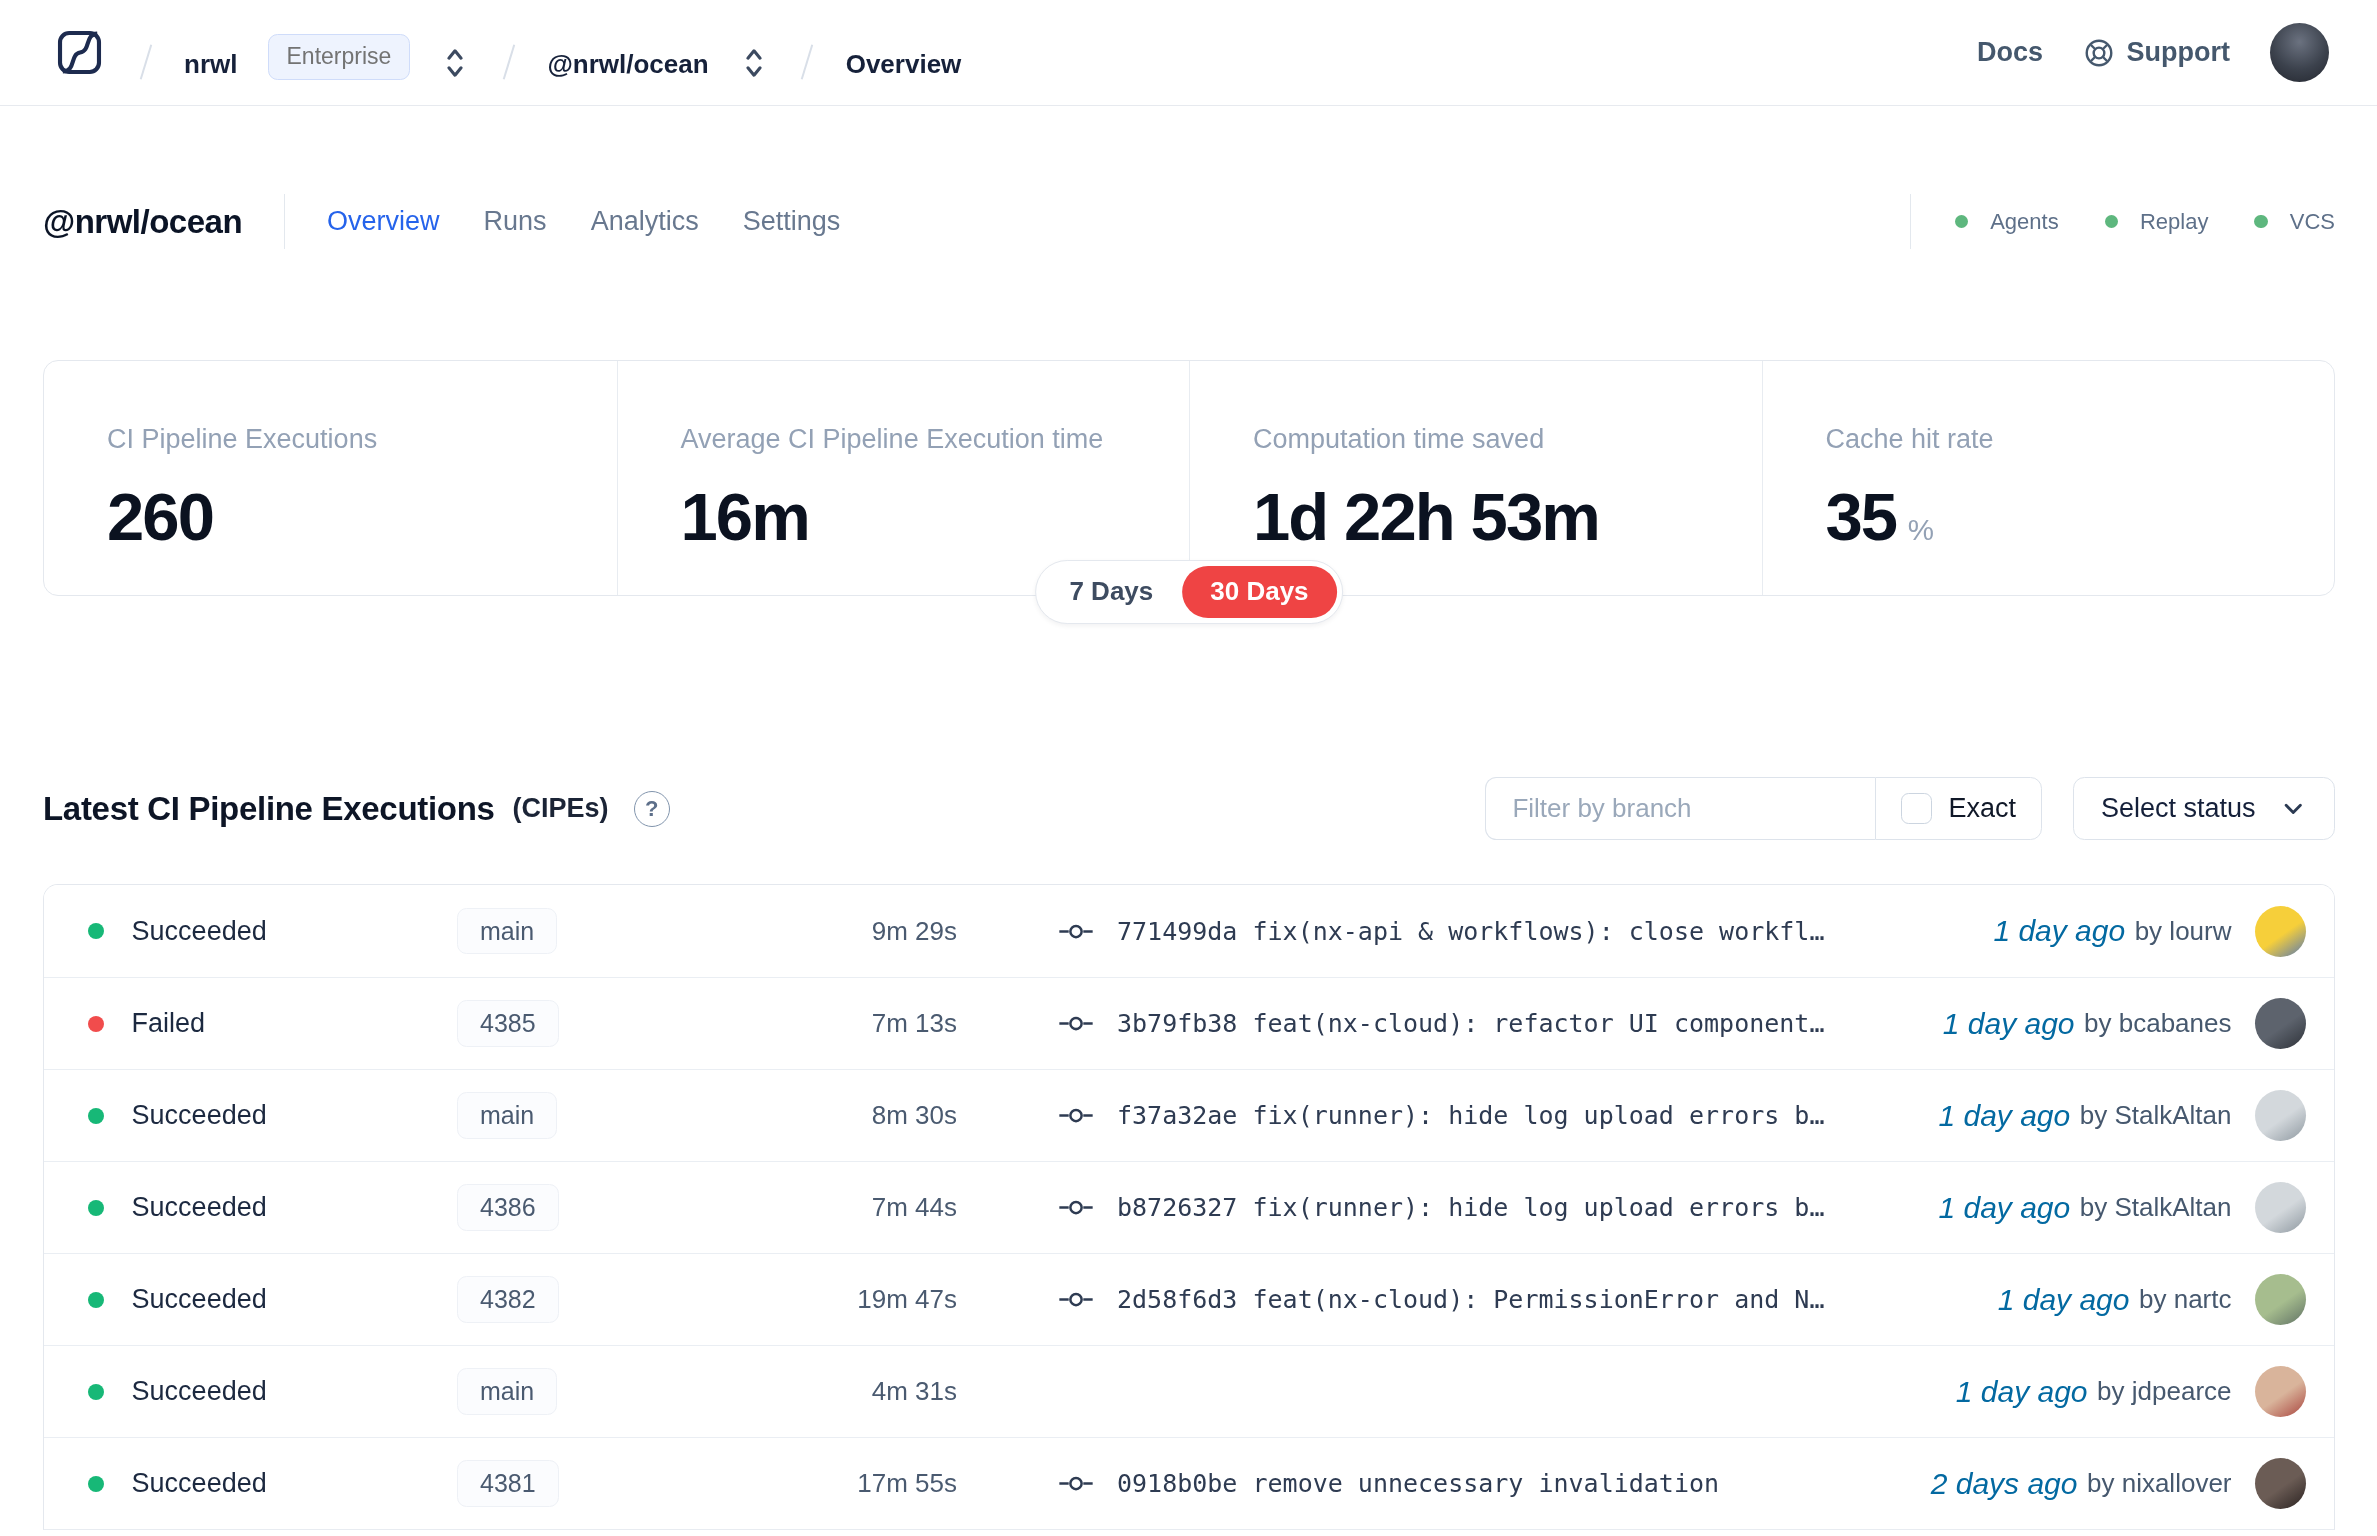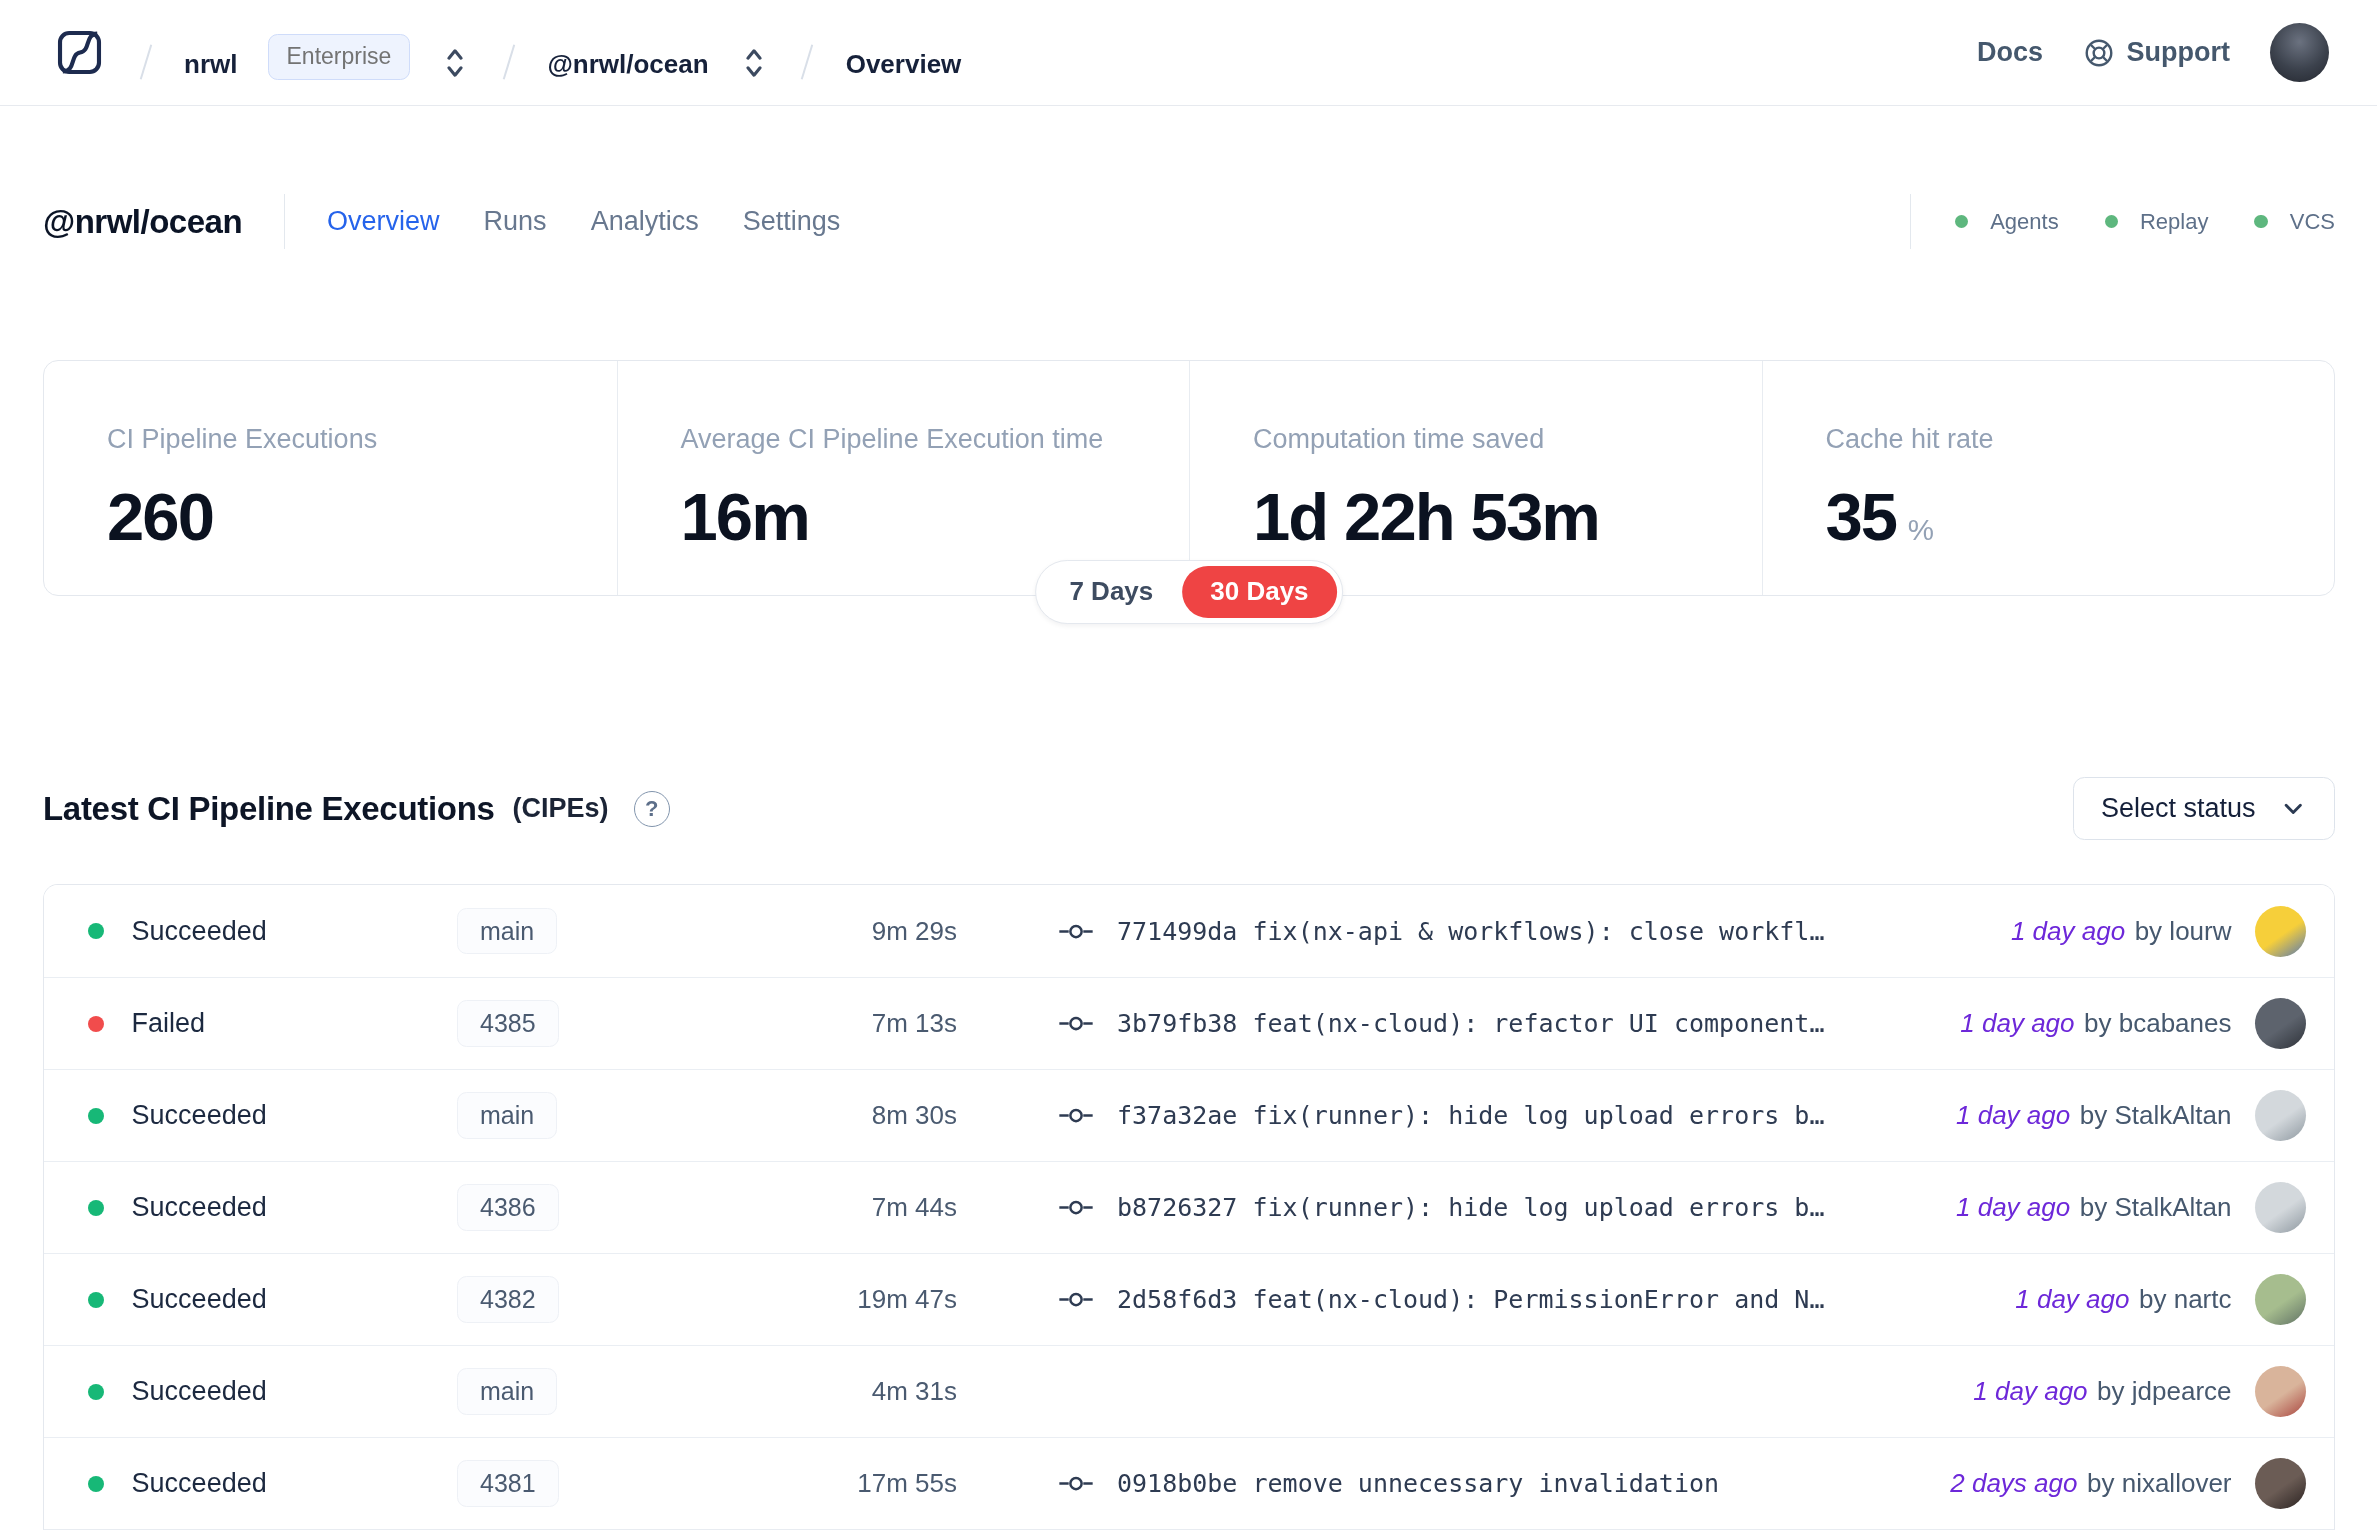--- a/index.html
+++ b/index.html
@@ -76,21 +76,21 @@
   .cell-status { width:369px; display:flex; align-items:center; gap:27.6px; }
   .status-dot { width:16px; height:16px; border-radius:50%; flex:none; }
   .status-label { font-size:27px; font-weight:500; color:#1c2940; }
   .cell-branch { width:314px;text-decoration:underline; }
   .branch-badge { display:inline-block; font-size:25px; color:#4a5a70; background:#fbfcfe;
     border:1px solid #eef1f6; border-radius:9.5px; padding:7.6px 22px; }
   .cell-duration { width:186px; text-align:right; font-size:26px; color:#4a5a70; white-space:nowrap; }
   .cell-commit { display:flex; align-items:center; gap:23px; margin-left:101px; flex:1; min-width:0; overflow:hidden; }
   .commit-text { font-family:"DejaVu Sans Mono", monospace; font-size:25px; color:#2e3b52; white-space:nowrap; }
   .cell-meta { margin-left:auto; display:flex; align-items:center; white-space:nowrap; }
-  .time-ago { font-size:26px; font-style:italic; color:#6d28d9; }
+  .time-ago { font-size:30px; font-style:italic; color:#0369a1; }
   .author { font-size:26px; font-weight:500; color:#46586e; margin-left:9.5px; }
   .author-avatar { width:51px; height:51px; border-radius:50%; margin-left:23px; flex:none; }
 </style>
 </head>
 <body>
 
 <header class="topnav">
   <div class="nav-left">
     <div class="logo-box">
       <svg width="55" height="55" viewBox="0 0 48 48" fill="none">
@@ -206,20 +206,27 @@
 
   <span class="range-opt selected">30 Days</span>
 </div>
 </section>
 
 <section class="cipe-head">
   <span class="cipe-title">Latest CI Pipeline Executions</span>
   <span class="cipe-sub">(CIPEs)</span>
   <span class="help-icon">?</span>
   <div class="cipe-controls">
+    <div class="filter-group">
+      <input class="filter-input" type="text" placeholder="Filter by branch" style="">
+      <span class="exact-seg">
+        <span class="checkbox"></span>
+        <span class="exact-label">Exact</span>
+      </span>
+    </div>
     <button class="status-select">
       <span class="status-select-label">Select status</span>
       <svg width="28.5" height="28.5" viewBox="0 0 24 24" fill="none" stroke="#2b3a52" stroke-width="2.4" stroke-linecap="round" stroke-linejoin="round">
         <polyline points="6,9.5 12,15.5 18,9.5"></polyline>
       </svg>
     </button>
   </div>
 </section>
 
 <section class="cipe-table" id="cipe-table">

